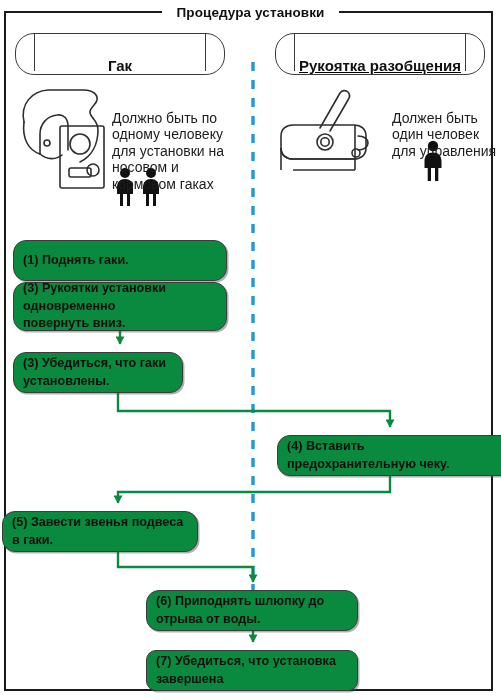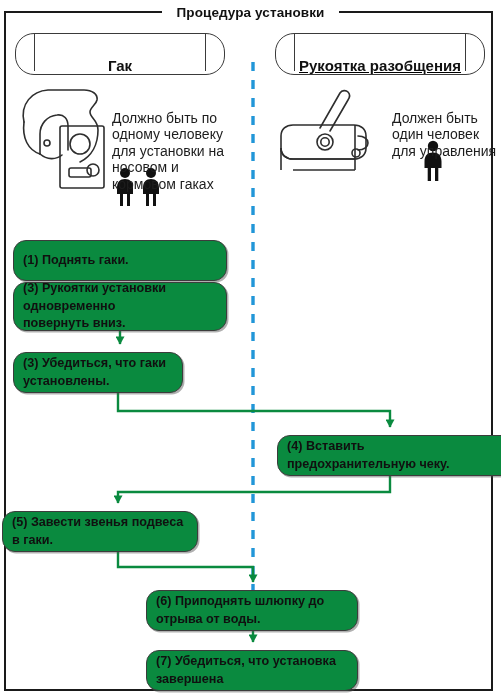--- a/index.html
+++ b/index.html
@@ -250,18 +250,18 @@
      предохранительную чеку.</span>
   </div>
   <div class="step" style="left: 2px; top: 511px; width: 196px; height: 41px; background: rgb(10, 138, 63); border-color: rgb(60, 60, 60);">
     <span class="step-label">(5) Завести звенья подвеса
      в гаки.</span>
   </div>
   <div class="step" style="left: 146px; top: 590px; width: 212px; height: 41px; background: rgb(10, 138, 63); border-color: rgb(60, 60, 60);">
     <span class="step-label">(6) Приподнять шлюпку до
      отрыва от воды.</span>
   </div>
-  <div class="step" style="left: 146px; top: 650px; width: 212px; height: 41px; background: rgb(10, 138, 63); border-color: rgb(60, 60, 60);">
+  <div class="step" style="left: 146px; top: 650px; width: 212px; height: 41px; background: rgb(10, 138, 63); border-color: rgb(60, 60, 60); border-radius: 10px;">
     <span class="step-label">(7) Убедиться, что установка
      завершена</span>
   </div>
 
 </div>
 
 </body></html>

